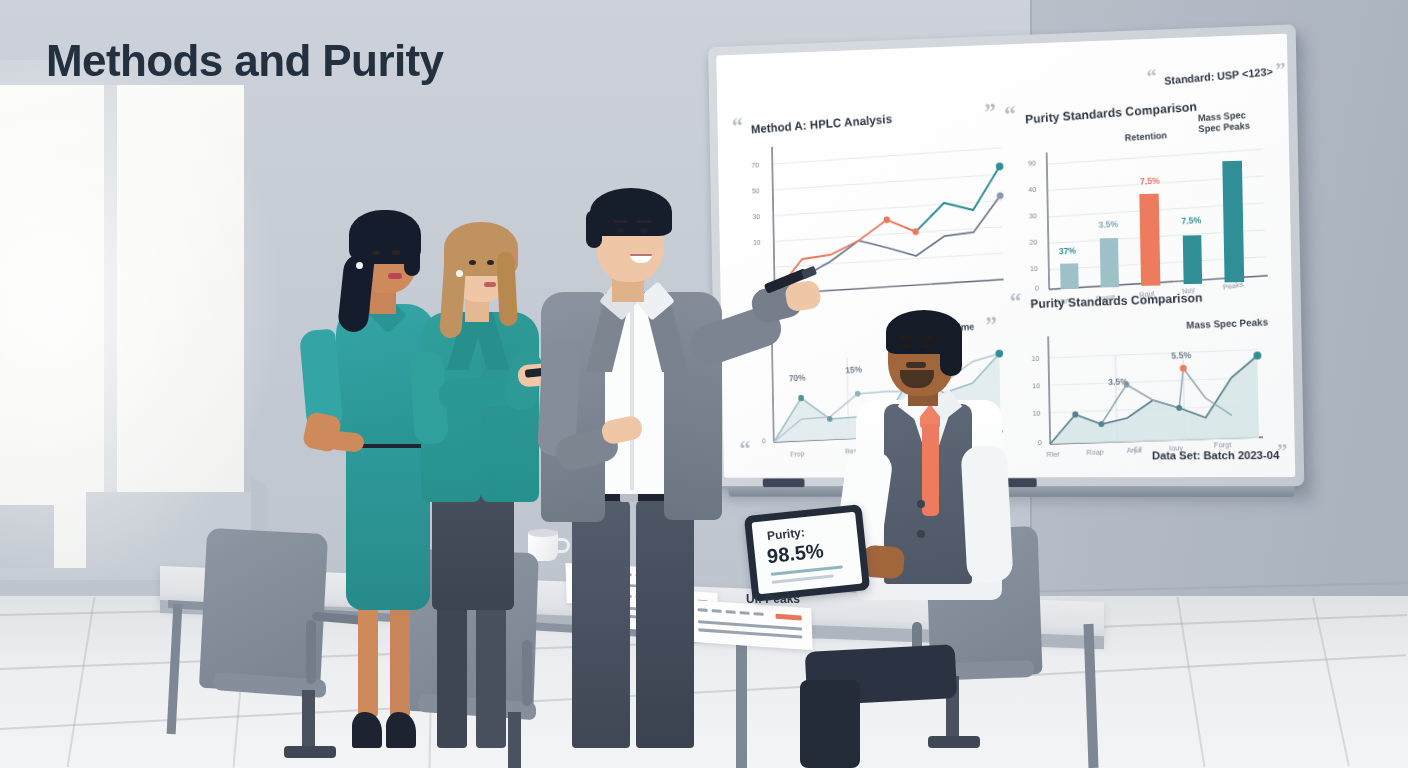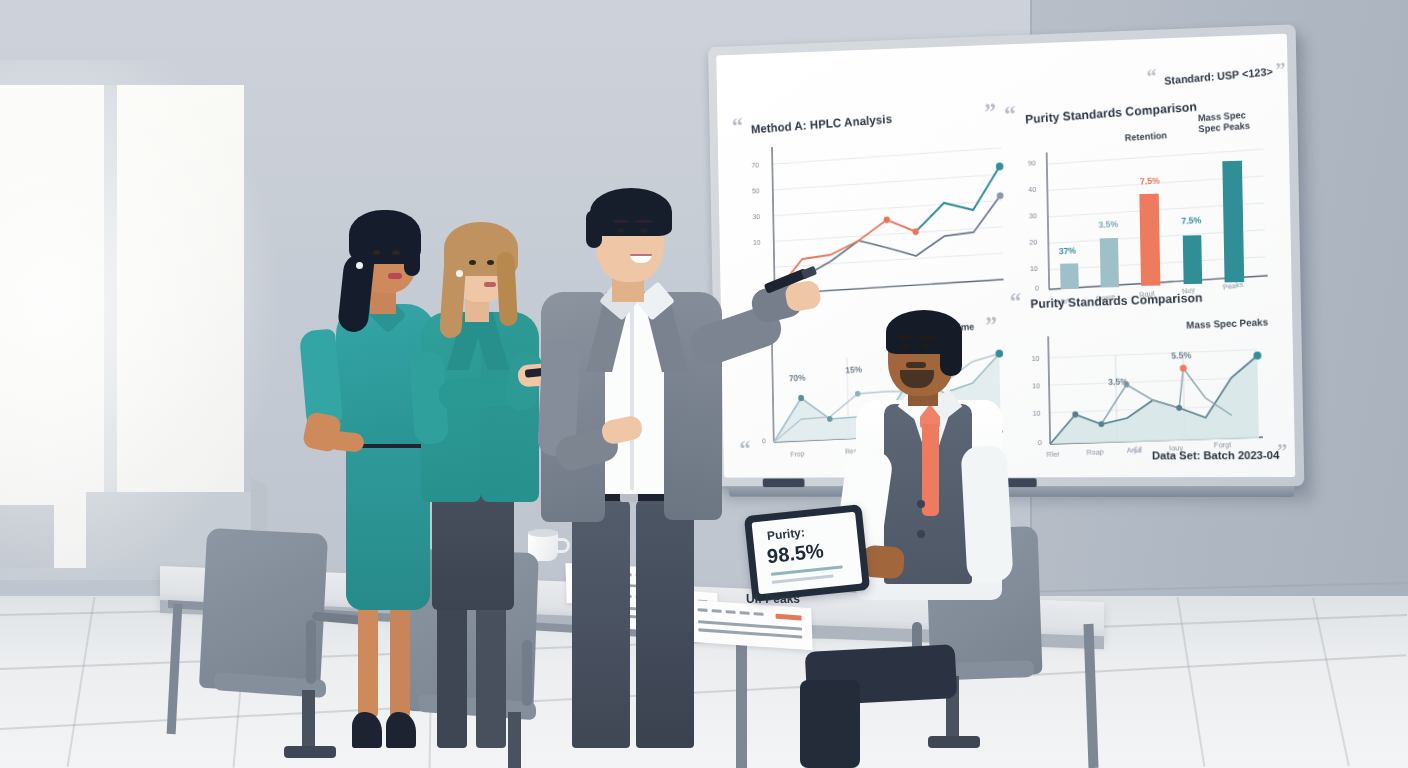--- a/index.html
+++ b/index.html
@@ -606,15 +606,16 @@
     <div class="tablet-screen">
       <div class="tablet-txt1">Purity:</div>
       <div class="tablet-txt2">98.5%</div>
       <div class="tablet-rule" style="top:52px;width:72px;background:#8fb6bc;"></div>
       <div class="tablet-rule" style="top:60px;width:62px;background:#c4ced6;"></div>
     </div>
   </div>
   <div class="ui-filter">UI: Peaks</div>
 
   <div class="title-block">
+    <div>Methods and Purity</div>
   </div>
 
 </div>
 
 </body></html>

